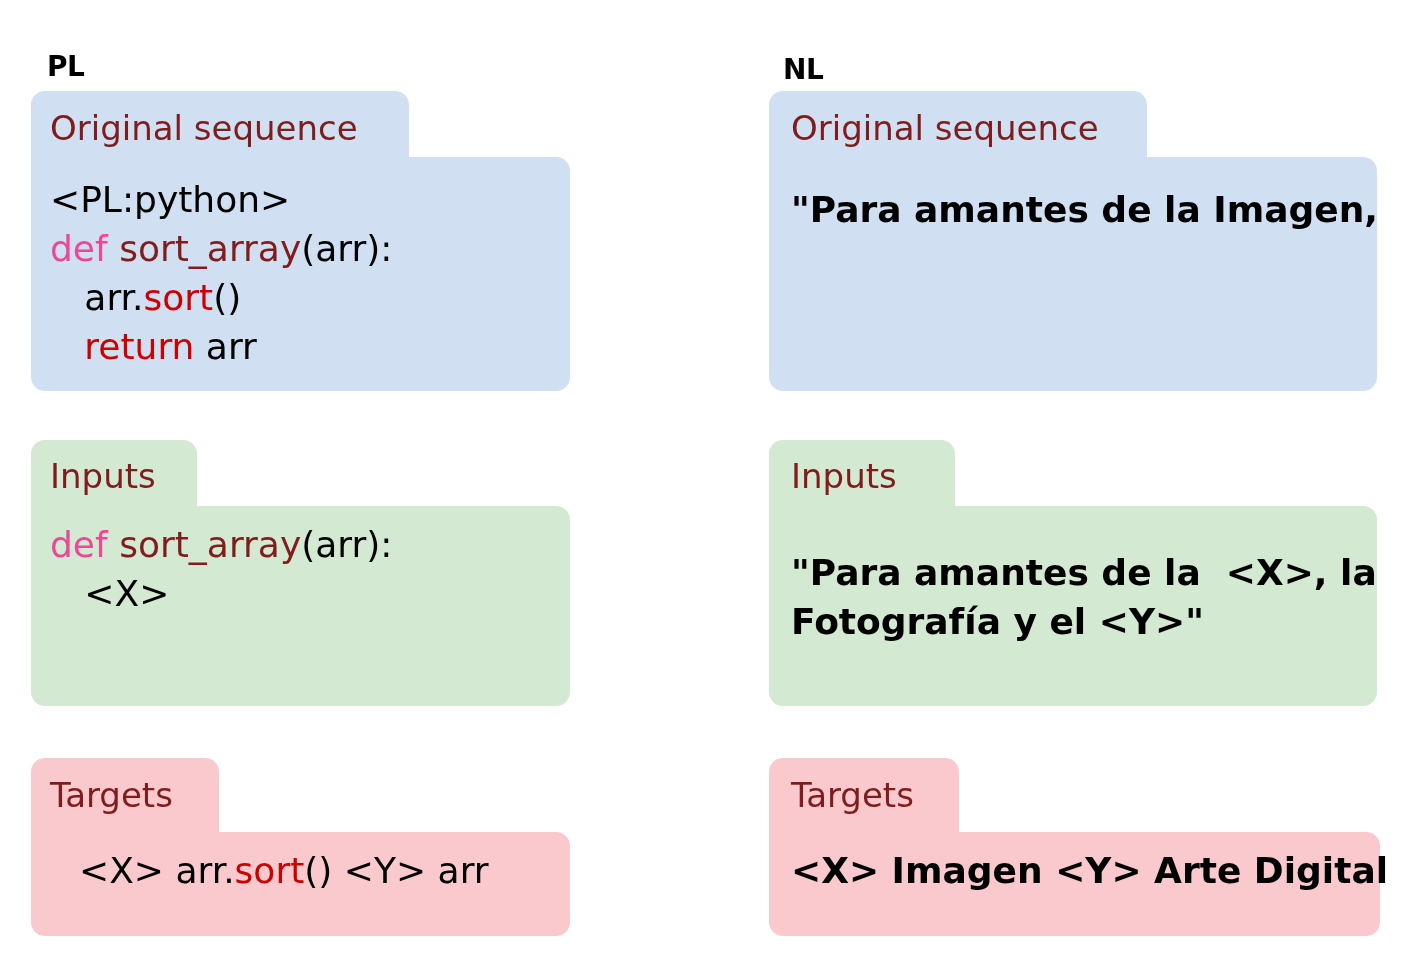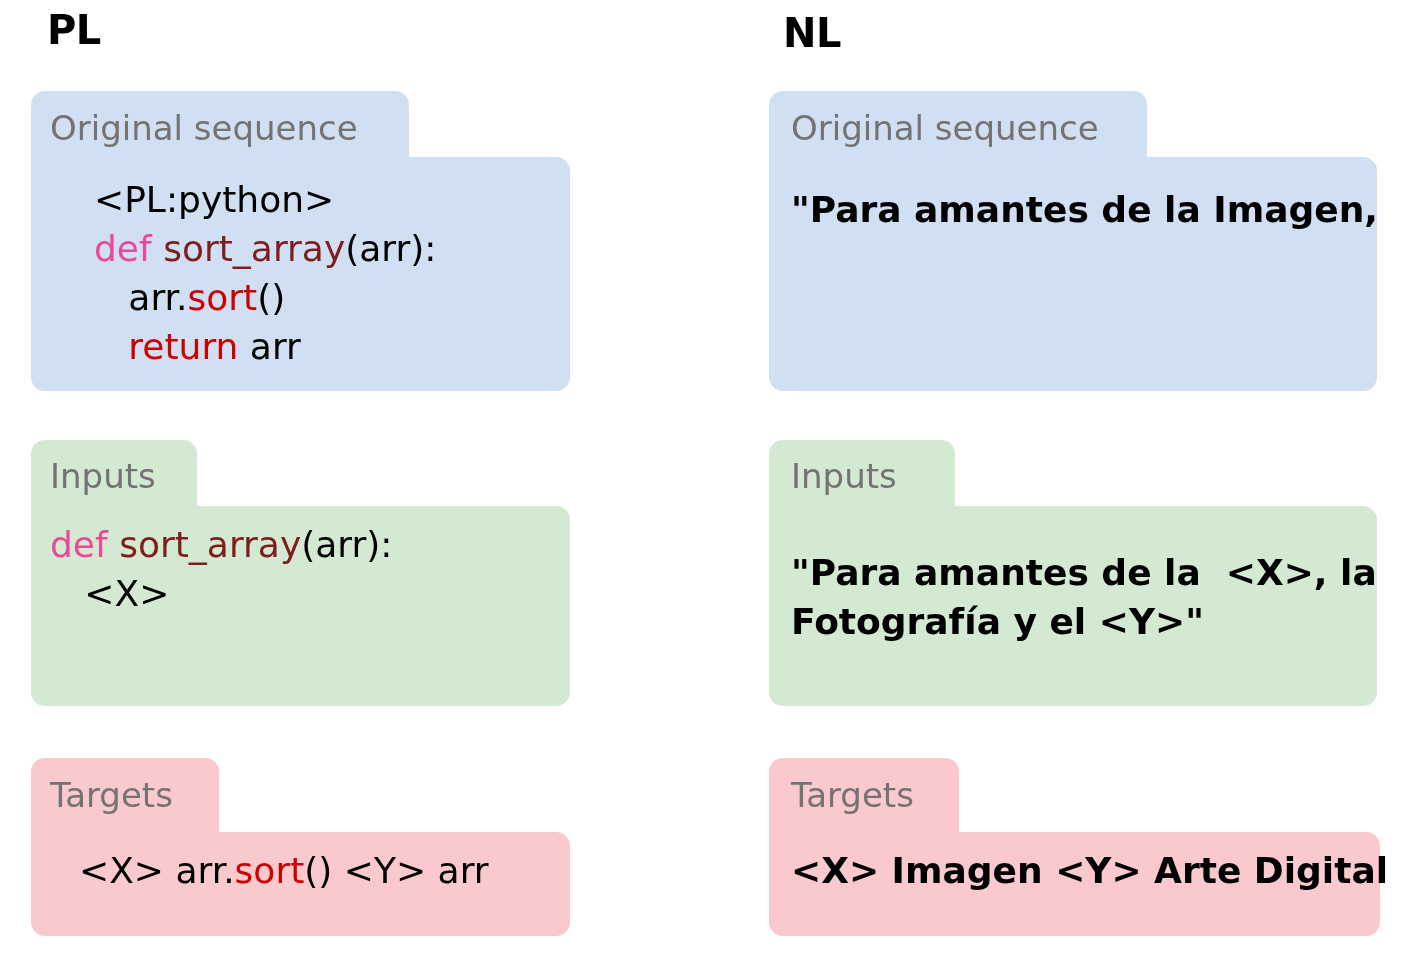--- a/index.html
+++ b/index.html
@@ -13,25 +13,26 @@
     position: relative;
     overflow: hidden;
     font-family: "DejaVu Sans", "Liberation Sans", sans-serif;
     -webkit-font-smoothing: antialiased;
   }
 
   
   .col-heading {
     position: absolute;
     font-weight: bold;
-    font-size: 40px;
+    font-size: 28px;
     line-height: 40px;
     color: #000000;
     letter-spacing: -0.5px;
     white-space: nowrap;
+    margin-top: 37px;
   }
   #heading-pl { left: 47px; top: 10px; }
   #heading-nl { left: 783px; top: 13px; }
 
   
   .card {
     position: absolute;
   }
   .card .tab {
     position: absolute;
@@ -50,21 +51,21 @@
   .card .joint {
     position: absolute;
     left: 0;
     width: 40px;
   }
 
   .card .tab-label {
     position: absolute;
     font-size: 34px;
     line-height: 34px;
-    color: #737373;
+    color: #7f1d1d;
     white-space: nowrap;
     font-weight: 400;
   }
   .card .content {
     position: absolute;
     font-size: 36px;
     line-height: 49px;
     color: #000000;
     white-space: pre;
     font-weight: 400;
@@ -85,21 +86,21 @@
   .blue  .tab, .blue  .body, .blue  .joint  { background: #d0e0f2; }
   .green .tab, .green .body, .green .joint  { background: #d4e9d1; }
   .pink  .tab, .pink  .body, .pink  .joint  { background: #fac9cd; }
 
   
   #card-pl-original { left: 31px; top: 91px; }
   #card-pl-original .tab   { width: 378px; height: 80px; }
   #card-pl-original .joint { top: 60px; height: 40px; }
   #card-pl-original .body  { top: 66px; width: 539px; height: 234px; }
   #card-pl-original .tab-label { left: 19px; top: 20px; }
-  #card-pl-original .content   { left: 19px; top: 84px; margin-left: 44px; }
+  #card-pl-original .content   { left: 19px; top: 84px; }
 
   #card-pl-inputs { left: 31px; top: 440px; }
   #card-pl-inputs .tab   { width: 166px; height: 80px; }
   #card-pl-inputs .joint { top: 60px; height: 40px; }
   #card-pl-inputs .body  { top: 66px; width: 539px; height: 200px; }
   #card-pl-inputs .tab-label { left: 19px; top: 19px; }
   #card-pl-inputs .content   { left: 19px; top: 80px; }
 
   #card-pl-targets { left: 31px; top: 758px; }
   #card-pl-targets .tab   { width: 188px; height: 82px; }

